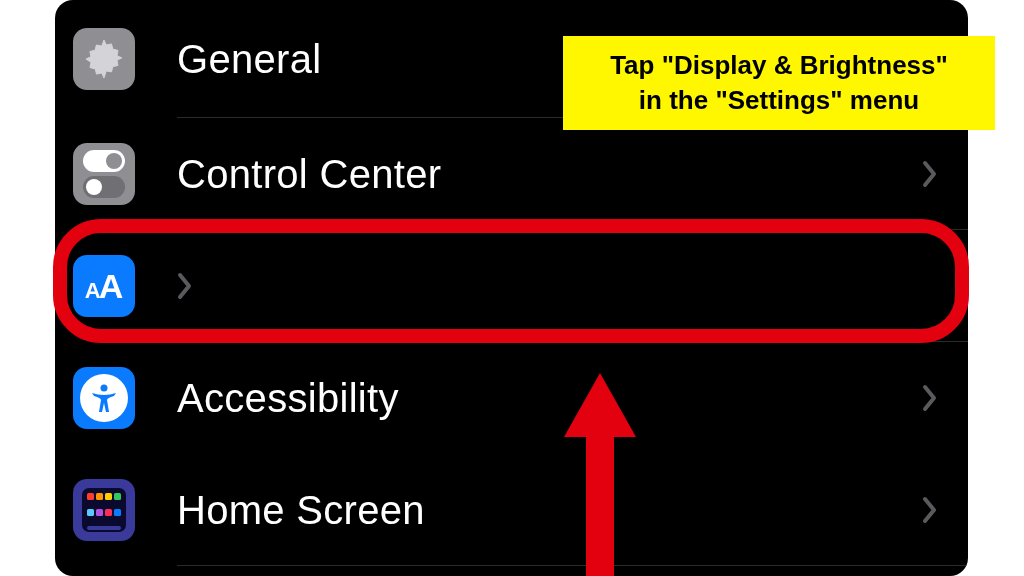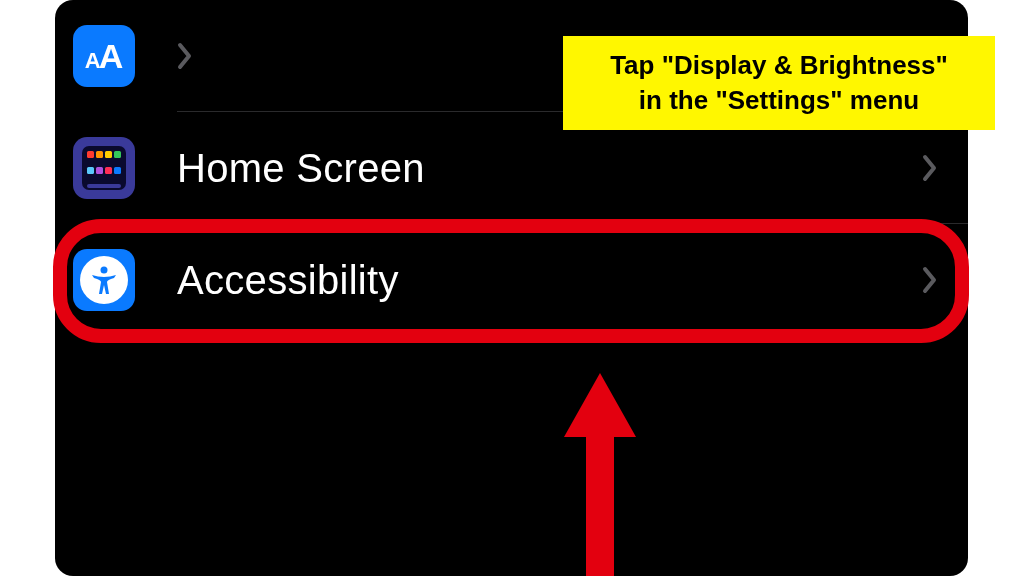--- a/index.html
+++ b/index.html
@@ -150,35 +150,83 @@
     pointer-events: none;
   }
 </style>
 </head>
 <body>
 
 <div class="stage">
   <div class="device">
     <div class="settings-list">
 
-
+      <div class="row row-0">
+        <div class="icon-tile tile-general">
+          <svg class="gear-svg" width="46" height="46" viewBox="0 0 46 46">
+            <path d="M23 4 l2.2 4.9 5.3-1 1.3 5.2 5.2 1.3 -1 5.3 4.9 2.2 -4.9 2.2 1 5.3 -5.2 1.3 -1.3 5.2 -5.3-1 L23 42 l-2.2-4.9 -5.3 1 -1.3-5.2 -5.2-1.3 1-5.3 L5 23 l4.9-2.2 -1-5.3 5.2-1.3 1.3-5.2 5.3 1 Z" fill="#d2d2d6"></path>
+            <circle cx="23" cy="23" r="8" fill="#8e8e93"></circle>
+            <circle cx="23" cy="23" r="8" fill="none" stroke="#d2d2d6" stroke-width="3"></circle>
+          </svg>
+        </div>
+        <div class="row-label">General</div>
+        <div class="chevron">
+          <svg width="16" height="28" viewBox="0 0 16 28">
+              <path d="M3 3 L12 14 L3 25"></path>
+            </svg>
+        </div>
+        <div class="sep"></div>
+      </div>
+
+      <div class="row">
+        <div class="icon-tile tile-control">
+          <div class="cc-wrap">
+            <div class="toggle toggle-on"></div>
+            <div class="toggle toggle-off"></div>
+          </div>
+        </div>
+        <div class="row-label">Control Center</div>
+        <div class="chevron">
+          <svg width="16" height="28" viewBox="0 0 16 28">
+              <path d="M3 3 L12 14 L3 25"></path>
+            </svg>
+        </div>
+        <div class="sep"></div>
+      </div>
 
       <div class="row">
         <div class="icon-tile tile-display">
           <div class="aa-wrap">
             <span class="aa-small">A</span>
             <span class="aa-big">A</span>
           </div>
         </div>
         <div class="chevron">
           <svg width="16" height="28" viewBox="0 0 16 28">
               <path d="M3 3 L12 14 L3 25"></path>
             </svg>
         </div>
         <div class="sep"></div>
+      </div>
+
+      <div class="row row-4">
+        <div class="icon-tile tile-access">
+          <div class="acc-outer">
+            <svg width="34" height="34" viewBox="0 0 34 34">
+              <circle cx="17" cy="7" r="3.5" fill="#0a7aff"></circle>
+              <path d="M5 12 Q17 16 29 12 L27 15 Q20 17 20 19 L22 31 L19 31 L17 22 L15 31 L12 31 L14 19 Q14 17 7 15 Z" fill="#0a7aff"></path>
+            </svg>
+          </div>
+        </div>
+        <div class="row-label">Accessibility</div>
+        <div class="chevron">
+          <svg width="16" height="28" viewBox="0 0 16 28">
+              <path d="M3 3 L12 14 L3 25"></path>
+            </svg>
+        </div>
       </div>
 
       <div class="row">
         <div class="icon-tile tile-home">
           <div class="hs-frame">
             <div class="hs-row">
               <span class="hs-dot" style="background:#ff3b30"></span>
               <span class="hs-dot" style="background:#ff9500"></span>
               <span class="hs-dot" style="background:#ffcc00"></span>
               <span class="hs-dot" style="background:#34c759"></span>
@@ -194,37 +242,20 @@
         </div>
         <div class="row-label">Home Screen</div>
         <div class="chevron">
           <svg width="16" height="28" viewBox="0 0 16 28">
               <path d="M3 3 L12 14 L3 25"></path>
             </svg>
         </div>
         <div class="sep"></div>
       </div>
 
-      <div class="row row-4">
-        <div class="icon-tile tile-access">
-          <div class="acc-outer">
-            <svg width="34" height="34" viewBox="0 0 34 34">
-              <circle cx="17" cy="7" r="3.5" fill="#0a7aff"></circle>
-              <path d="M5 12 Q17 16 29 12 L27 15 Q20 17 20 19 L22 31 L19 31 L17 22 L15 31 L12 31 L14 19 Q14 17 7 15 Z" fill="#0a7aff"></path>
-            </svg>
-          </div>
-        </div>
-        <div class="row-label">Accessibility</div>
-        <div class="chevron">
-          <svg width="16" height="28" viewBox="0 0 16 28">
-              <path d="M3 3 L12 14 L3 25"></path>
-            </svg>
-        </div>
-      </div>
-
     </div>
   </div>
 
   <div class="callout">
     <div>Tap "Display &amp; Brightness"</div>
     <div>in the "Settings" menu</div>
   </div>
 
   <div class="highlight-ring"></div>
 

